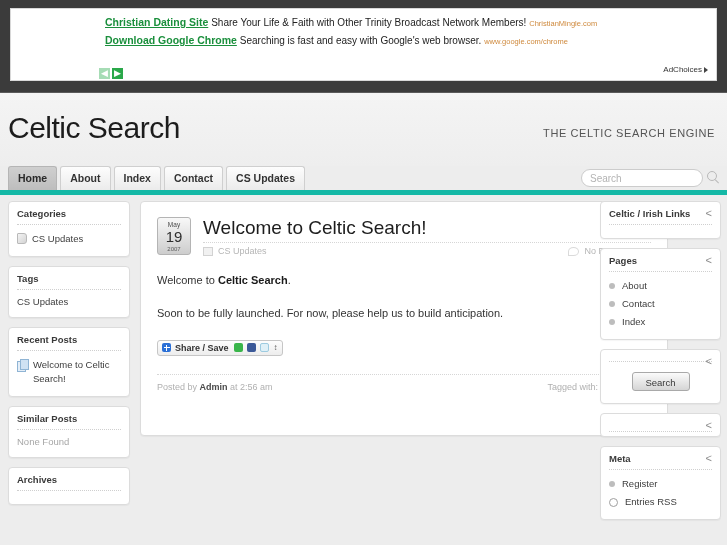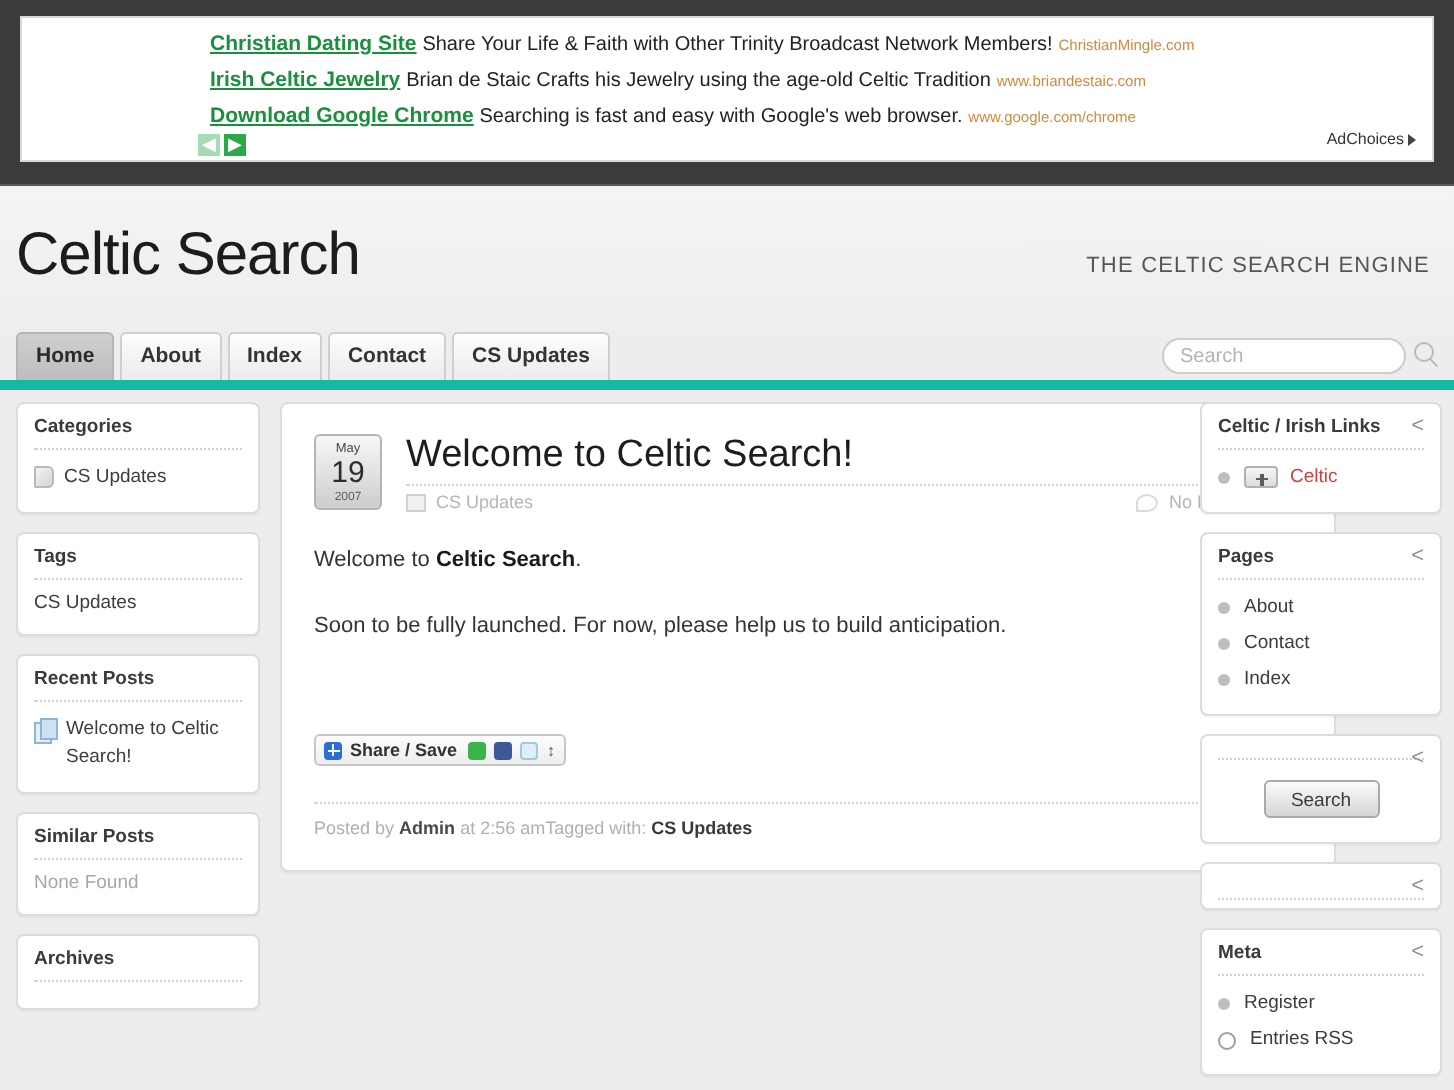--- a/index.html
+++ b/index.html
@@ -290,56 +290,51 @@
     font-size: 11px; line-height: 17px; color: #333;
     text-align: justify;
   }
   .post-body b { color: #1b1b1b; }
 
   .sharebar {
     display: inline-flex; align-items: center;
     height: 16px;
     border: 1px solid #c6c6c6; border-radius: 3px;
     background: linear-gradient(to bottom,#fdfdfd,#ededed);
-    padding: 0 4px; margin-bottom: 18px; margin-top: 29px;
+    padding: 0 4px; margin-bottom: 18px;
   }
   .sharebar .sq { width: 9px;height:9px;border-radius:2px;margin-right:4px; position:relative;}
   .sq-blue { background:#2a6fd6; }
   .sq-blue:before,.sq-blue:after{content:'';position:absolute;background:#fff;}
   .sq-blue:before{left:4px;top:1.5px;width:1px;height:6px;}
   .sq-blue:after{left:1.5px;top:4px;width:6px;height:1px;}
   .sharebar .lbl { font-size: 9px; font-weight: bold; color:#333; margin-right:5px; white-space:nowrap;}
   .sq-green { background:#39b54a; }
   .sq-fb { background:#3b5998; }
   .sq-tw { background:#dff0f7; border:1px solid #9dcbe0; }
   .sharebar .caret { font-size:8px; color:#555; margin-left:1px; }
 
   .post-foot {
     border-top: 1px dotted #d6d6d6;
     padding-top: 7px;
     font-size: 9px; color: #b0b0b0;
-    display: flex; justify-content: flex-start;
+    display: flex; justify-content: space-between;
   }
   .post-foot b { color: #4a4a4a; }
   .post-foot .tagval { color:#3a3a3a; font-weight:bold; cursor:pointer;}
 </style>
 </head>
 <body>
 
 <div class="adzone">
   <div class="adbox">
     <div class="adrow">
       <span class="adtitle">Christian Dating Site</span>
       <span class="addesc">Share Your Life &amp; Faith with Other Trinity Broadcast Network Members!</span>
       <span class="adurl">ChristianMingle.com</span>
-    </div>
-    <div class="adrow">
-      <span class="adtitle">Irish Celtic Jewelry</span>
-      <span class="addesc">Brian de Staic Crafts his Jewelry using the age-old Celtic Tradition</span>
-      <span class="adurl">www.briandestaic.com</span>
     </div>
     <div class="adrow">
       <span class="adtitle">Download Google Chrome</span>
       <span class="addesc">Searching is fast and easy with Google's web browser.</span>
       <span class="adurl">www.google.com/chrome</span>
     </div>
     <div class="adnav">
       <span class="adarrow prev">◀</span><span class="adarrow next">▶</span>
     </div>
     <div class="adchoices">
@@ -463,27 +458,20 @@
       </div>
     </div>
 
     <div class="col-right">
 
       <div class="widget">
         <div class="widget-title">
           <span>Celtic / Irish Links</span>
           <span class="widget-collapse">&lt;</span>
         </div>
-        <ul class="wlist">
-          <li>
-            <span class="bullet"></span>
-            <span class="ico-plusbox"></span>
-            <span class="label link-red">Celtic</span>
-          </li>
-        </ul>
       </div>
 
       <div class="widget">
         <div class="widget-title">
           <span>Pages</span>
           <span class="widget-collapse">&lt;</span>
         </div>
         <ul class="wlist">
           <li>
             <span class="bullet"></span>

